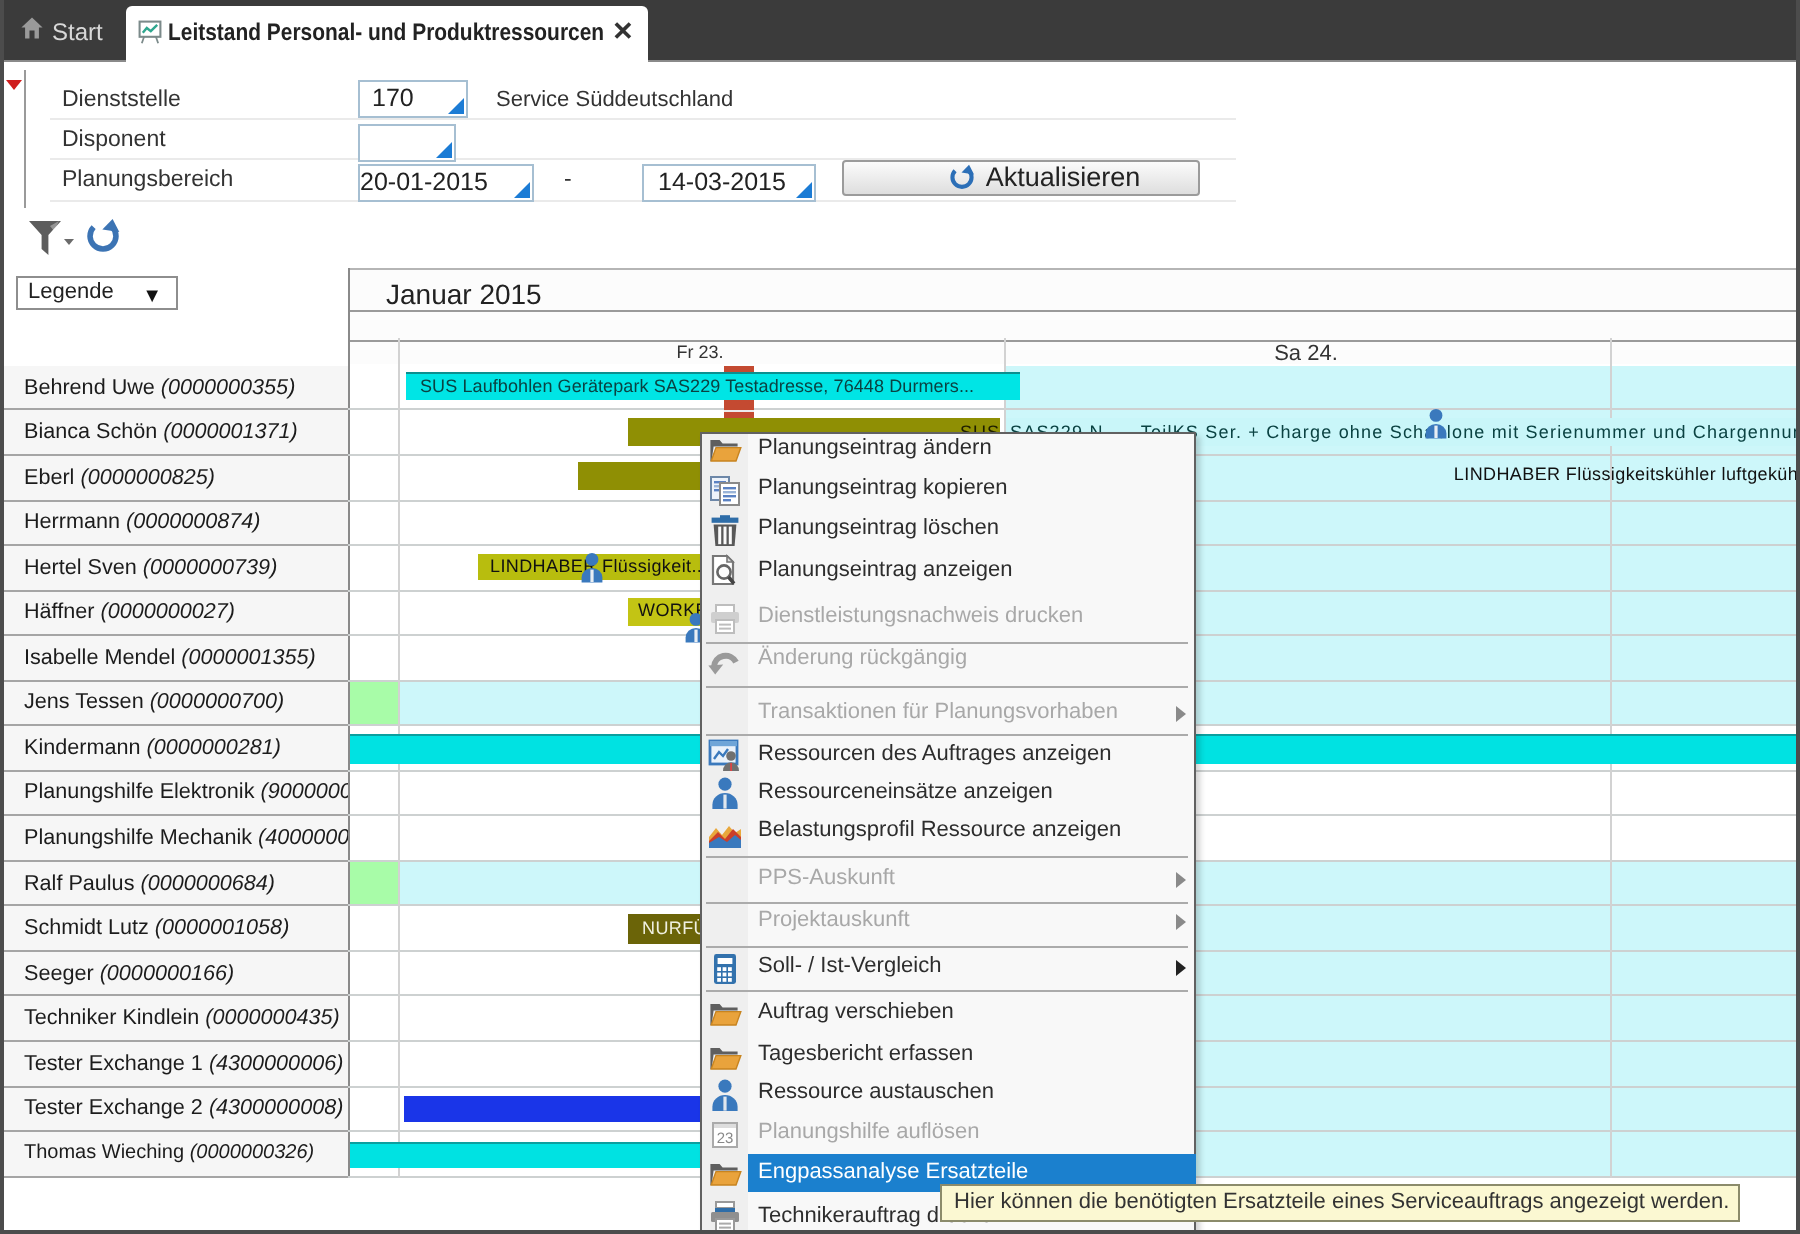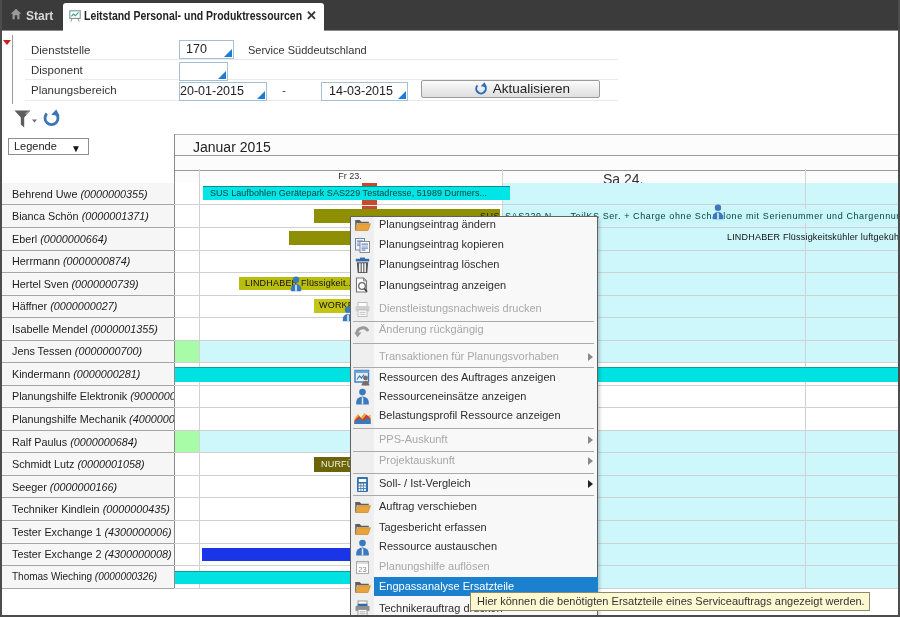--- a/index.html
+++ b/index.html
@@ -14,21 +14,21 @@
 .tri{position:absolute;width:0;height:0;border-left:8px solid transparent;border-bottom:8px solid #1c7cd5;right:1px;bottom:1px}
 .inp{position:absolute;background:#fff;border:1px solid #a6bfd2;font-size:12.5px;color:#222}
 </style></head>
 <body>
 <div class="a" style="left:0;top:0;width:900px;height:30px;background:#3b3b3b"></div>
 <div class="a" style="left:0;top:30px;width:63px;height:1px;background:#8a8a8a"></div>
 <div class="a" style="left:324px;top:30px;width:576px;height:1px;background:#8a8a8a"></div>
 <div class="a" style="left:10px;top:7px"><svg width="12" height="14" viewBox="0 0 17 17">
       <path d="M8.5 1 L16 8.2 L13.4 8.2 L13.4 16 L10.3 16 L10.3 10.2 L6.7 10.2 L6.7 16 L3.6 16 L3.6 8.2 L1 8.2 Z" fill="#9a9a9a"></path>
     </svg></div>
-<div class="a" style="left:26px;top:9px;font-size:12px;font-weight:bold;color:#d8d8d8">Start</div>
+<div class="a" style="left:26px;top:9px;font-size:12px;font-weight:normal;color:#d8d8d8">Start</div>
 <div class="a" style="left:63px;top:3px;width:261px;height:28px;background:#fff;border-radius:3px 3px 0 0"></div>
 <div class="a" style="left:69px;top:9px"><svg width="12" height="14" viewBox="0 0 15 16">
 <rect x="1" y="1.5" width="13" height="9.5" fill="#fff" stroke="#7b8a8a" stroke-width="1.3"></rect>
 <polyline points="3,8.5 5.5,5.5 8,7.5 12,3.5" stroke="#2fa78f" stroke-width="1.5" fill="none"></polyline>
 <line x1="3.8" y1="11" x2="2.4" y2="15" stroke="#7b8a8a" stroke-width="1.1"></line>
 <line x1="11.2" y1="11" x2="12.6" y2="15" stroke="#7b8a8a" stroke-width="1.1"></line>
     </svg></div>
 <div class="a" style="left:84px;top:9px;font-size:12px;font-weight:bold;color:#222;transform:scaleX(.872);transform-origin:0 0;white-space:nowrap">Leitstand Personal- und Produktressourcen</div>
 <div class="a" style="left:306px;top:8px;font-size:13px;font-weight:bold;color:#333">✕</div>
 <div class="a" style="left:3px;top:40px;width:0;height:0;border-top:5px solid #cf1d1d;border-left:4px solid transparent;border-right:4px solid transparent"></div>
@@ -59,21 +59,21 @@
 <div class="a" style="left:42px;top:109px"><svg width="19" height="19" viewBox="0 0 17 17">
 <path d="M4.3 4.1 A 5.8 5.8 0 1 0 12.7 4.1" fill="none" stroke="#3c74b4" stroke-width="2.5"></path>
 <path d="M15.8 6.3 L8.2 5.1 L12.8 0.4 Z" fill="#3c74b4"></path>
     </svg></div>
 <div class="a" style="left:8px;top:138px;width:74px;height:15px;background:#fff;border:1px solid #8e8e8e;font-size:11px;color:#222;line-height:15px;padding-left:5px">Legende<span style="position:absolute;right:7px;top:2px;font-size:10px;color:#111">▼</span></div>
 <div class="a" style="left:174px;top:134px;width:726px;height:47px;background:#fcfcfc;border-top:1px solid #b5b5b5"></div>
 <div class="a" style="left:174px;top:154.5px;width:726px;height:1px;background:#9a9a9a"></div>
 <div class="a" style="left:174px;top:170px;width:726px;height:1px;background:#9a9a9a"></div>
 <div class="a" style="left:193px;top:138.5px;font-size:14px;color:#222">Januar 2015</div>
 <div class="a" style="left:300px;top:171px;width:100px;text-align:center;font-size:9px;color:#333">Fr 23.</div>
-<div class="a" style="left:603px;top:171px;width:100px;text-align:left;font-size:14px;color:#333">Sa 24.</div>
+<div class="a" style="left:603px;top:171px;width:100px;text-align:center;font-size:11px;color:#333">Sa 24.</div>
 <div class="a" style="left:0;top:182.9px;width:174px;height:405.7px;background:#f6f6f6"></div>
 <div class="a" style="left:174px;top:134px;width:1px;height:454.6px;background:#8a8a8a"></div>
 <div class="ltcyan" style="left:503px;top:182.90px;width:397.0px;height:22.54px"></div>
 <div class="ltcyan" style="left:503px;top:205.44px;width:397.0px;height:22.54px"></div>
 <div class="ltcyan" style="left:503px;top:227.98px;width:397.0px;height:22.54px"></div>
 <div class="ltcyan" style="left:503px;top:250.52px;width:397.0px;height:22.54px"></div>
 <div class="ltcyan" style="left:503px;top:273.06px;width:397.0px;height:22.54px"></div>
 <div class="ltcyan" style="left:503px;top:295.60px;width:397.0px;height:22.54px"></div>
 <div class="ltcyan" style="left:503px;top:318.14px;width:397.0px;height:22.54px"></div>
 <div class="ltcyan" style="left:198.5px;top:340.68px;width:701.5px;height:22.54px"></div>
@@ -87,21 +87,21 @@
 <div class="a" style="left:174.5px;top:340.68px;width:24px;height:22.54px;background:#a8fca8"></div>
 <div class="a" style="left:174.5px;top:430.84px;width:24px;height:22.54px;background:#a8fca8"></div>
 <div class="a" style="left:0;top:204.44px;width:174px;height:1px;background:#a5a5a5"></div>
 <div class="a" style="left:174px;top:204.44px;width:726px;height:1px;background:#cdd1d1"></div>
 <div class="a" style="left:12px;top:187.60px;font-size:10.8px;color:#1c1c1c;white-space:nowrap;width:162px;overflow:hidden">Behrend Uwe <i>(0000000355)</i></div>
 <div class="a" style="left:0;top:226.98px;width:174px;height:1px;background:#a5a5a5"></div>
 <div class="a" style="left:174px;top:226.98px;width:726px;height:1px;background:#cdd1d1"></div>
 <div class="a" style="left:12px;top:210.14px;font-size:10.8px;color:#1c1c1c;white-space:nowrap;width:162px;overflow:hidden">Bianca Schön <i>(0000001371)</i></div>
 <div class="a" style="left:0;top:249.52px;width:174px;height:1px;background:#a5a5a5"></div>
 <div class="a" style="left:174px;top:249.52px;width:726px;height:1px;background:#cdd1d1"></div>
-<div class="a" style="left:12px;top:232.68px;font-size:10.8px;color:#1c1c1c;white-space:nowrap;width:162px;overflow:hidden">Eberl <i>(0000000664)</i></div>
+<div class="a" style="left:12px;top:232.68px;font-size:10.8px;color:#1c1c1c;white-space:nowrap;width:162px;overflow:hidden">Eberl <i>(0000000825)</i></div>
 <div class="a" style="left:0;top:272.06px;width:174px;height:1px;background:#a5a5a5"></div>
 <div class="a" style="left:174px;top:272.06px;width:726px;height:1px;background:#cdd1d1"></div>
 <div class="a" style="left:12px;top:255.22px;font-size:10.8px;color:#1c1c1c;white-space:nowrap;width:162px;overflow:hidden">Herrmann <i>(0000000874)</i></div>
 <div class="a" style="left:0;top:294.60px;width:174px;height:1px;background:#a5a5a5"></div>
 <div class="a" style="left:174px;top:294.60px;width:726px;height:1px;background:#cdd1d1"></div>
 <div class="a" style="left:12px;top:277.76px;font-size:10.8px;color:#1c1c1c;white-space:nowrap;width:162px;overflow:hidden">Hertel Sven <i>(0000000739)</i></div>
 <div class="a" style="left:0;top:317.14px;width:174px;height:1px;background:#a5a5a5"></div>
 <div class="a" style="left:174px;top:317.14px;width:726px;height:1px;background:#cdd1d1"></div>
 <div class="a" style="left:12px;top:300.30px;font-size:10.8px;color:#1c1c1c;white-space:nowrap;width:162px;overflow:hidden">Häffner <i>(0000000027)</i></div>
 <div class="a" style="left:0;top:339.68px;width:174px;height:1px;background:#a5a5a5"></div>
@@ -138,21 +138,21 @@
 <div class="a" style="left:174px;top:565.08px;width:726px;height:1px;background:#cdd1d1"></div>
 <div class="a" style="left:12px;top:548.24px;font-size:10.8px;color:#1c1c1c;white-space:nowrap;width:162px;overflow:hidden">Tester Exchange 2 <i>(4300000008)</i></div>
 <div class="a" style="left:0;top:587.62px;width:174px;height:1px;background:#a5a5a5"></div>
 <div class="a" style="left:174px;top:587.62px;width:726px;height:1px;background:#cdd1d1"></div>
 <div class="a" style="left:12px;top:570.78px;font-size:10px;color:#1c1c1c;white-space:nowrap;width:162px;overflow:hidden">Thomas Wieching <i>(0000000326)</i></div>
 <div class="a" style="left:198.5px;top:169px;width:1px;height:419.7px;background:#d2d2d2"></div>
 <div class="a" style="left:501.5px;top:169px;width:1px;height:419.7px;background:#d2d2d2"></div>
 <div class="a" style="left:804.5px;top:169px;width:1px;height:419.7px;background:#d2d2d2"></div>
 <div class="a" style="left:362px;top:182.9px;width:15px;height:26.5px;background:#c44a31"></div>
 <div class="a" style="left:362px;top:204.6px;width:15px;height:1.5px;background:#ececec"></div>
-<div class="bar" style="left:203px;top:186px;width:300px;height:13px;line-height:13px;background:#00e5e5;border-top:1px solid #0b8f8f;color:#0a4242;padding-left:7px;letter-spacing:.05px">SUS Laufbohlen Gerätepark SAS229 Testadresse, 51989 Durmers...</div>
+<div class="bar" style="left:203px;top:186px;width:300px;height:13px;line-height:13px;background:#00e5e5;border-top:1px solid #0b8f8f;color:#0a4242;padding-left:7px;letter-spacing:.05px">SUS Laufbohlen Gerätepark SAS229 Testadresse, 76448 Durmers...</div>
 <div class="bar" style="left:314px;top:209.4px;width:186px;height:14px;line-height:14px;background:#8f8f04;color:#1e1e00;text-align:right;letter-spacing:.5px">SUS</div>
 <div class="bar" style="left:503px;top:209.4px;width:397px;height:14px;line-height:14px;background:#c9f6f9;color:#0a4242;padding-left:2px;letter-spacing:.6px">SAS229 N&nbsp;&nbsp;&nbsp;&nbsp;&nbsp;&nbsp;TeilKS Ser. + Charge ohne Schablone mit Serienummer und Chargennummern</div>
 <svg class="a" style="left:712px;top:204.4px" width="12" height="16" viewBox="0 0 12 16">
     <circle cx="6" cy="3.7" r="3.2" fill="#3a79bd"></circle>
     <path d="M0.8 12.8 a5.2 4.8 0 0 1 10.4 0 l0 2.4 l-10.4 0 z" fill="#3a79bd"></path>
     <rect x="5.2" y="8.8" width="1.6" height="6.2" fill="#e8eef4"></rect>
   </svg>
 <div class="bar" style="left:289px;top:231.3px;width:214px;height:14.2px;background:#8f8f04"></div>
 <div class="bar" style="left:604px;top:231.8px;width:300px;text-align:right;color:#111">LINDHABER Flüssigkeitskühler luftgekühlt</div>
 <div class="bar" style="left:239px;top:277.3px;width:109.5px;height:13px;line-height:13px;background:#b8bd0e;color:#111;padding-left:6px">LINDHABER Flüssigkeit...</div>

